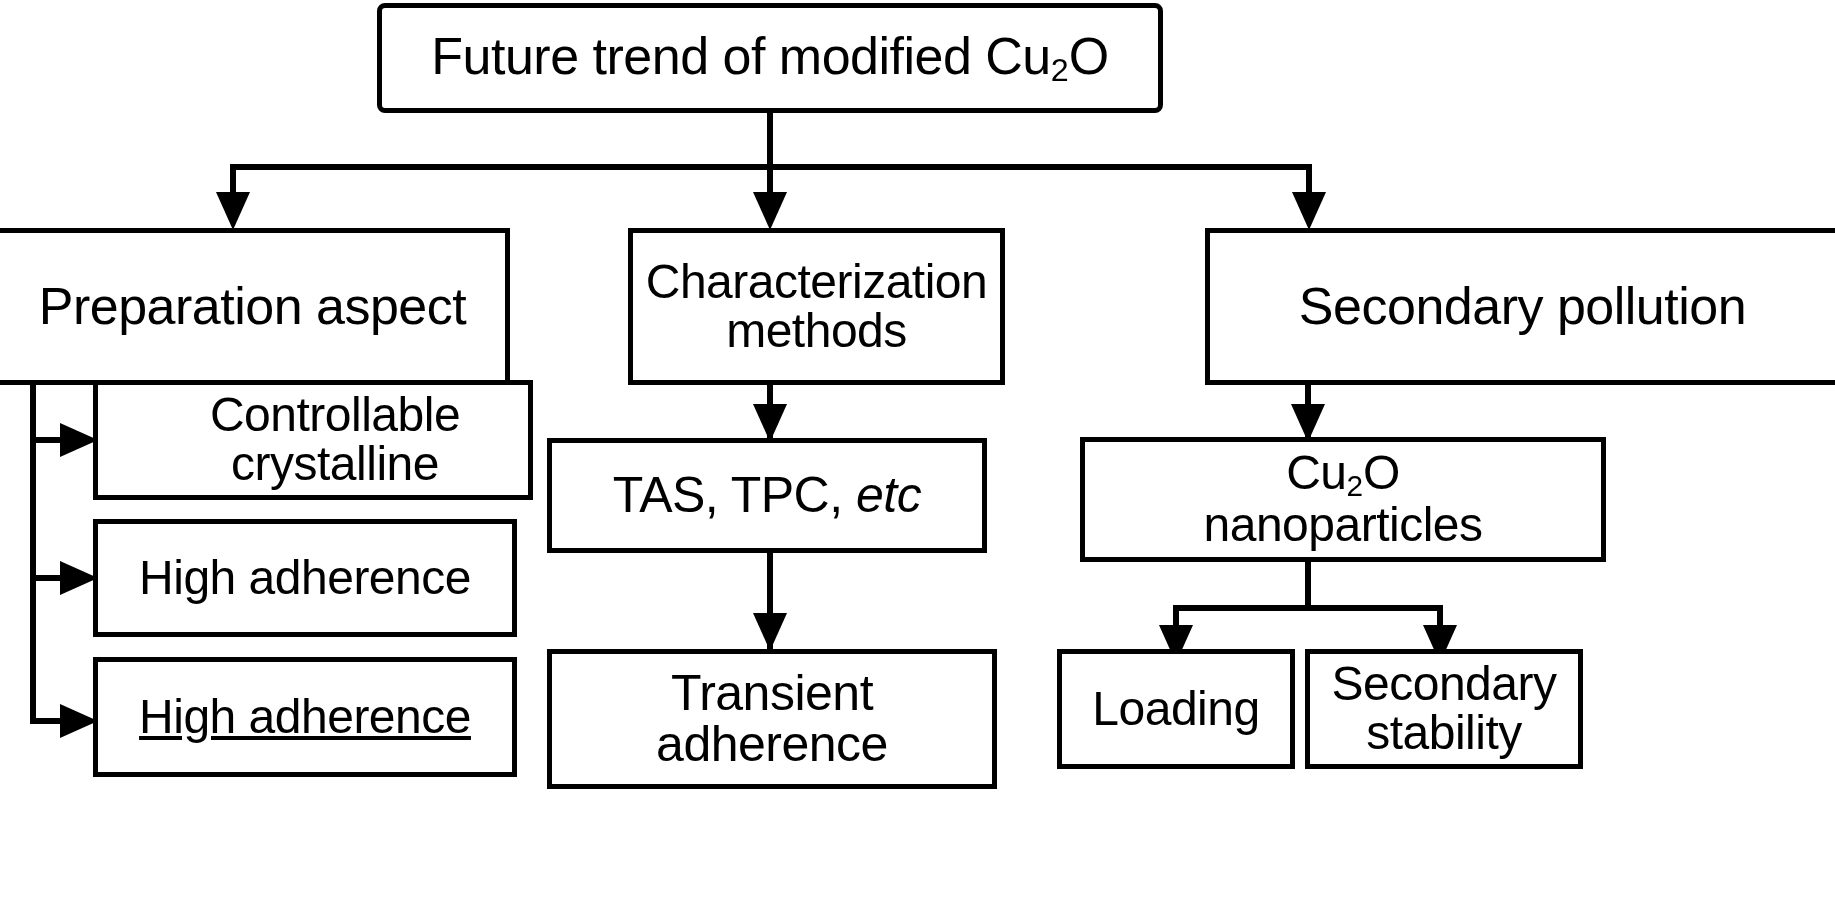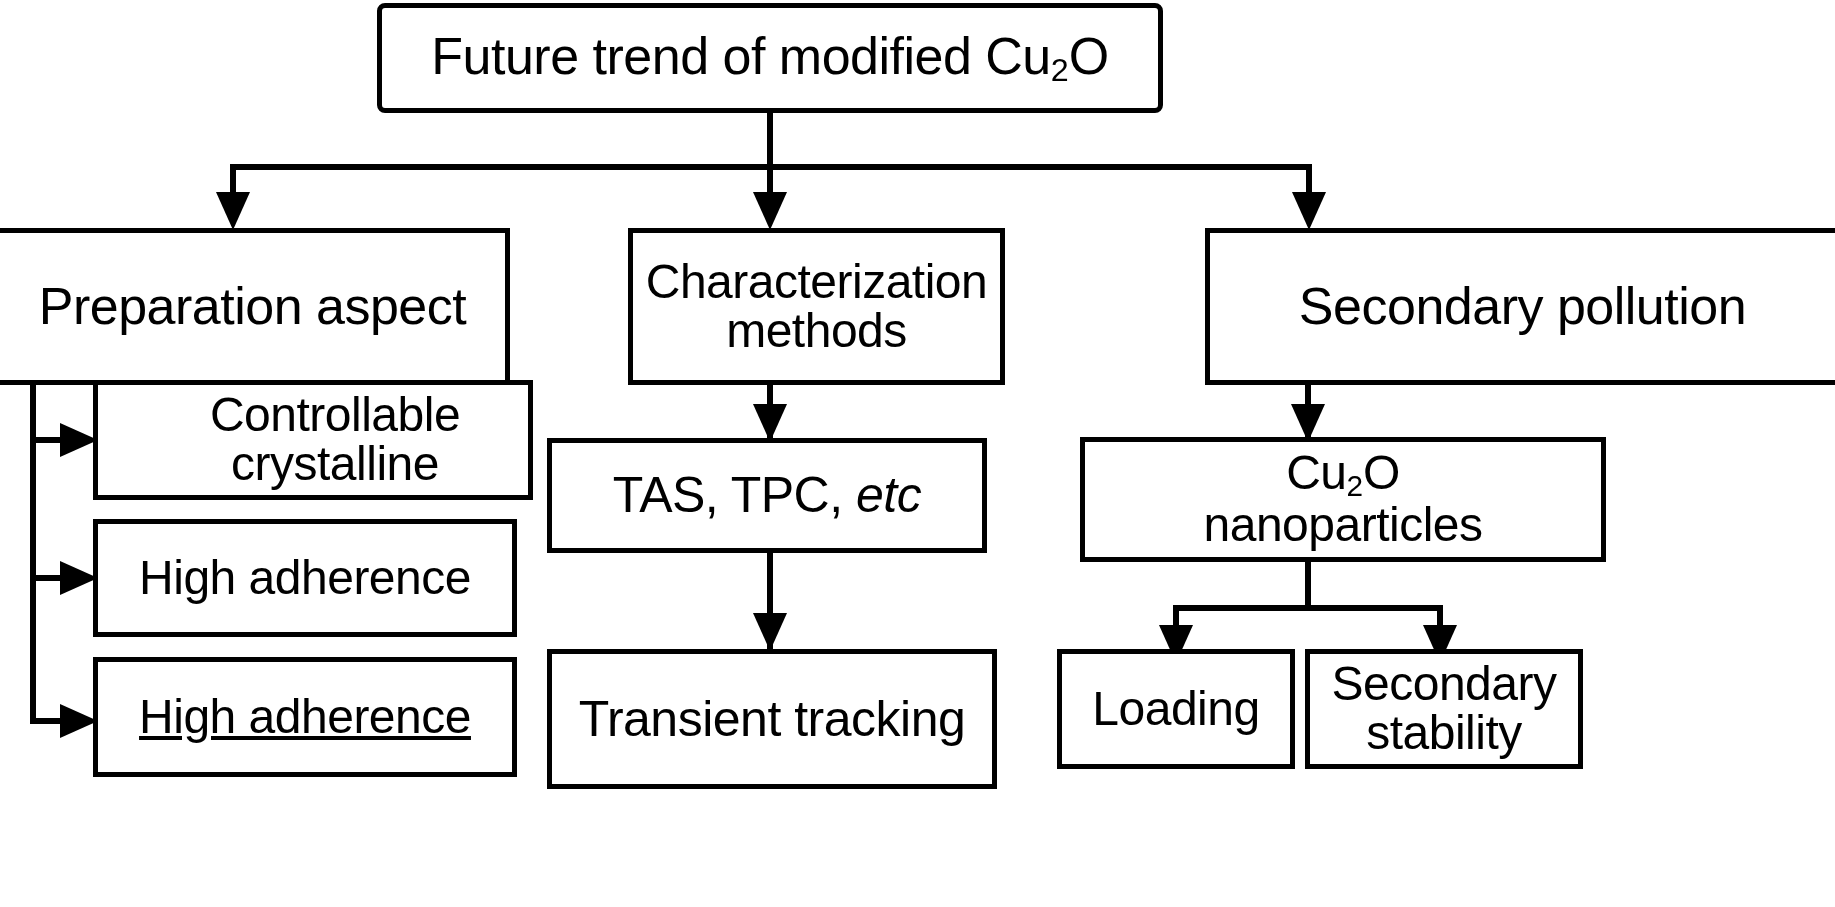--- a/index.html
+++ b/index.html
@@ -117,21 +117,21 @@
 
   <div class="node" id="n-adher">
     <span class="txt">High adherence</span>
   </div>
 
   <div class="node" id="n-tas">
     <span class="txt"><span>TAS, TPC, </span><span class="it">etc</span></span>
   </div>
 
   <div class="node" id="n-trans">
-    <span class="txt">Transient tracking</span>
+    <span class="txt">Transient adherence</span>
   </div>
 
   <div class="node" id="n-nano">
     <span class="txt"><span>Cu</span><sub>2</sub><span>O</span><br><span>nanoparticles</span></span>
   </div>
 
   <div class="node" id="n-load">
     <span class="txt">Loading</span>
   </div>
 

